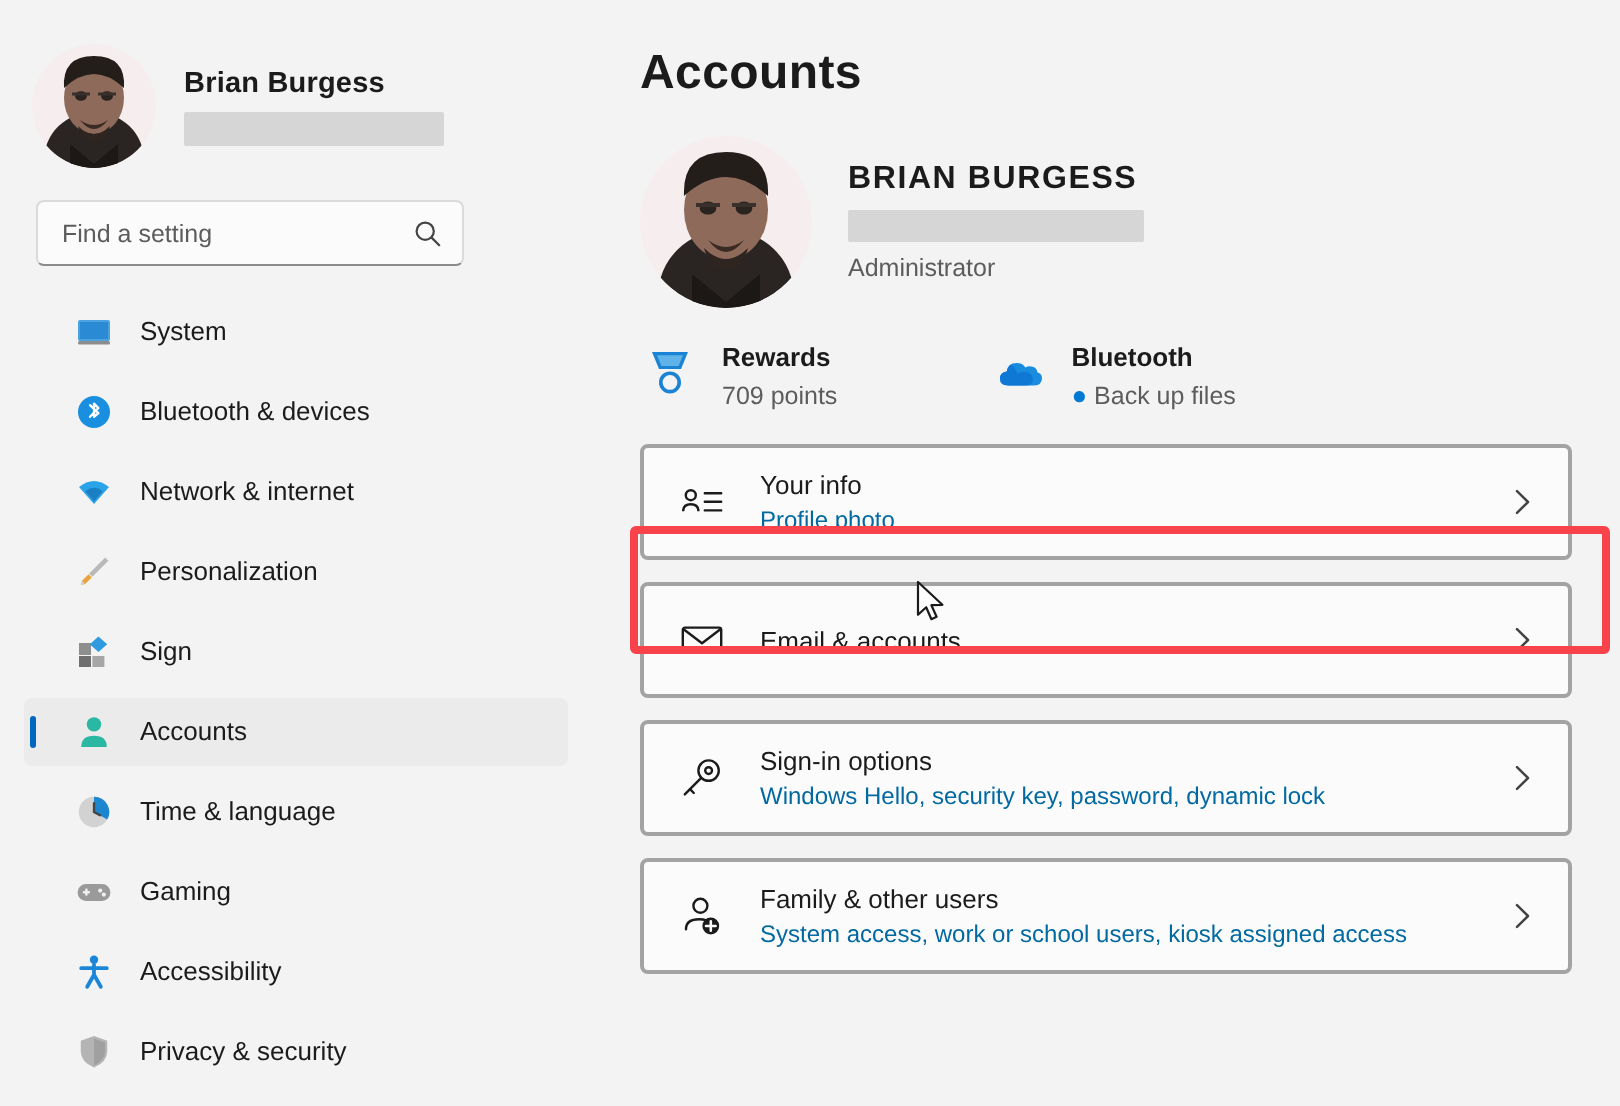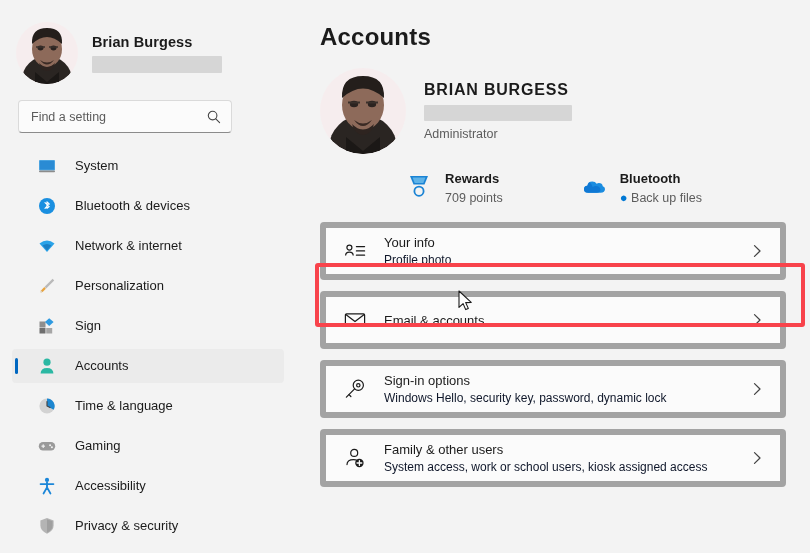--- a/index.html
+++ b/index.html
@@ -81,21 +81,21 @@
   .nav-pill {
     position: absolute; left: 3px; top: 50%;
     transform: translateY(-50%);
     width: 3px; height: 16px;
     border-radius: 2px; background: #0067c0;
     display: none;
   }
   .nav-item.selected .nav-pill { display: block; }
   .nav-ico { width: 18px; height: 18px; flex: 0 0 18px; display: block; }
   .nav-label {
-    margin-left: 19px; font-size: 13px; color: #1b1b1b;
+    margin-left: 14px; font-size: 13px; color: #1b1b1b;
     line-height: 16px; white-space: nowrap;
   }
 
   
   #main {
     flex: 1; height: 553px; position: relative;
     background: #f3f3f3;
     padding: 0 24px 0 0;
     overflow: hidden;
   }
@@ -112,45 +112,45 @@
   .acct-hero { display: flex; align-items: center; margin-top: 17px; }
   .acct-hero-meta { margin-left: 18px; }
   .acct-hero-name {
     font-size: 16px; font-weight: 600; color: #1b1b1b;
     letter-spacing: .8px; line-height: 20px;
   }
   .acct-hero-role {
     font-size: 12.5px; color: #5c5c5c; margin-top: 5px; line-height: 16px;
   }
 
-  .svc-row { display: flex; margin: 16px 0 9px 2px; justify-content: center; }
+  .svc-row { display: flex; margin: 16px 0 9px 2px; }
   .svc { display: flex; align-items: flex-start; }
   .svc + .svc { margin-left: 78px; }
   .svc-ico { width: 26px; height: 26px; flex: 0 0 26px; margin-top: 3px; }
   .svc-meta { margin-left: 13px; }
   .svc-title { font-size: 13px; font-weight: 700; color: #1b1b1b; line-height: 17px; }
   .svc-sub { font-size: 12.5px; color: #5c5c5c; margin-top: 3px; line-height: 16px; }
   .svc-dot { color: #0078d4; font-size: 13px; }
 
   #cards { margin-top: 16px; position: relative; }
   .card {
     position: relative;
     height: 58px;
     background: #fbfbfb;
-    border: 6px solid #a3a3a3;
+    border: 2px solid #a3a3a3;
     border-radius: 4px;
     display: flex; align-items: center;
     padding: 0 16px 0 18px;
     margin-bottom: 11px;
     cursor: default;
   }
   .card-ico { width: 22px; height: 22px; flex: 0 0 22px; }
   .card-meta { margin-left: 18px; flex: 1; }
   .card-title { font-size: 13px; color: #1b1b1b; line-height: 17px; }
-  .card-sub { font-size: 12px; color: #0f172a; margin-top: 2px; line-height: 15px; }
+  .card-sub { font-size: 12px; color: #0369a1; margin-top: 2px; line-height: 15px; }
   .chev { width: 14px; height: 14px; flex: 0 0 14px; opacity: .82; }
 
   
   #highlight {
     position: absolute;
     left: 315px; top: 263px;
     width: 490px; height: 64px;
     border: 4px solid #f8434b;
     border-radius: 3px;
     pointer-events: none;

